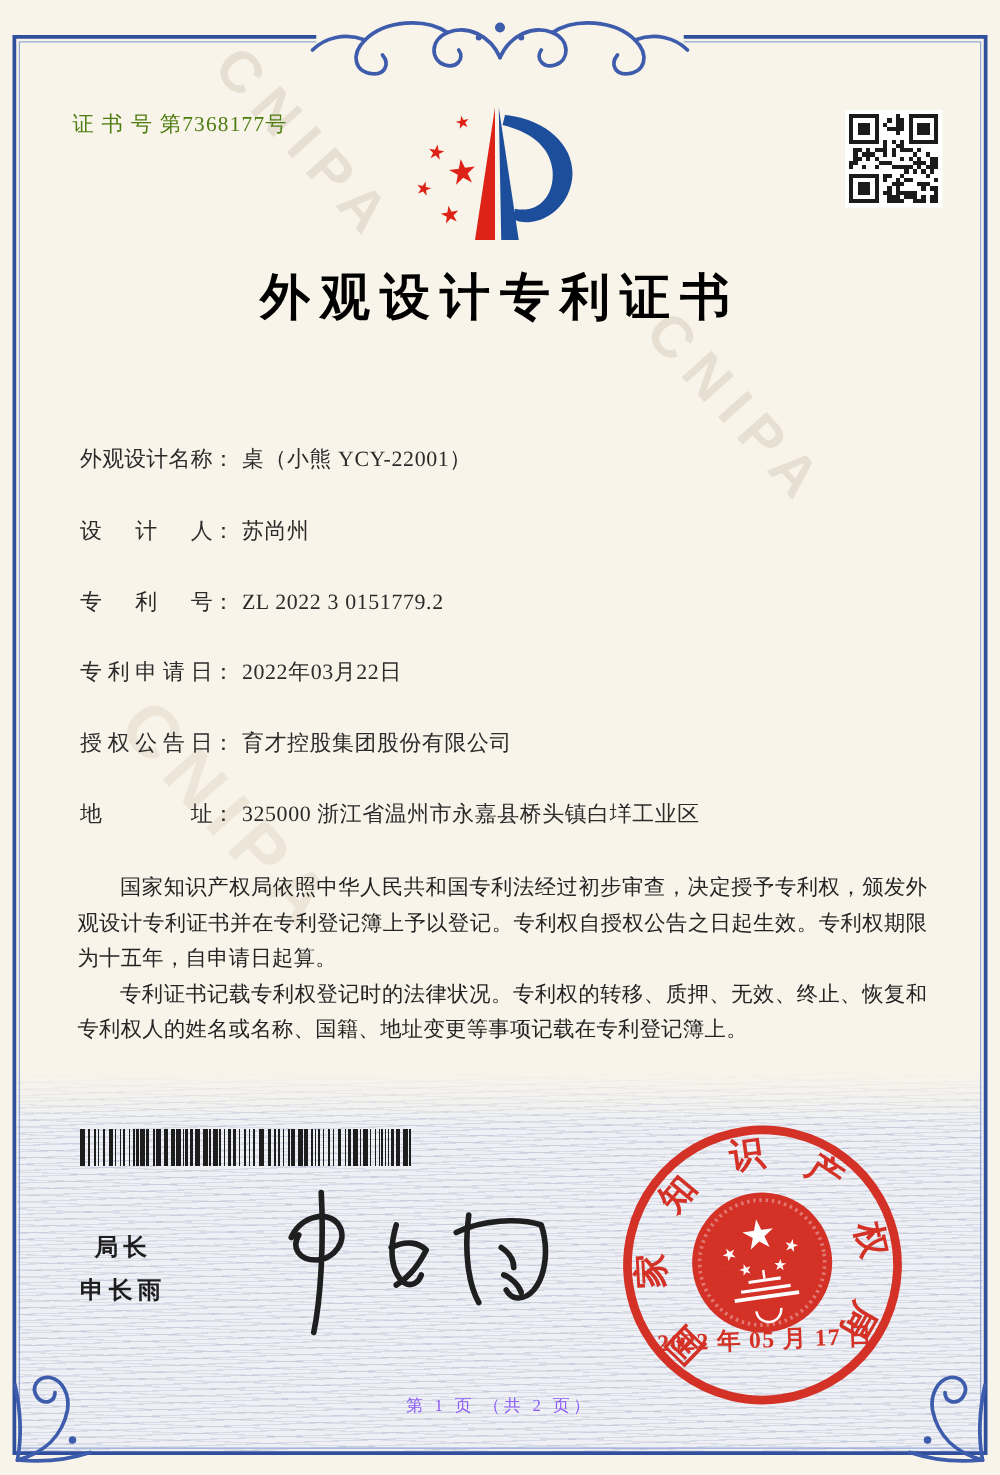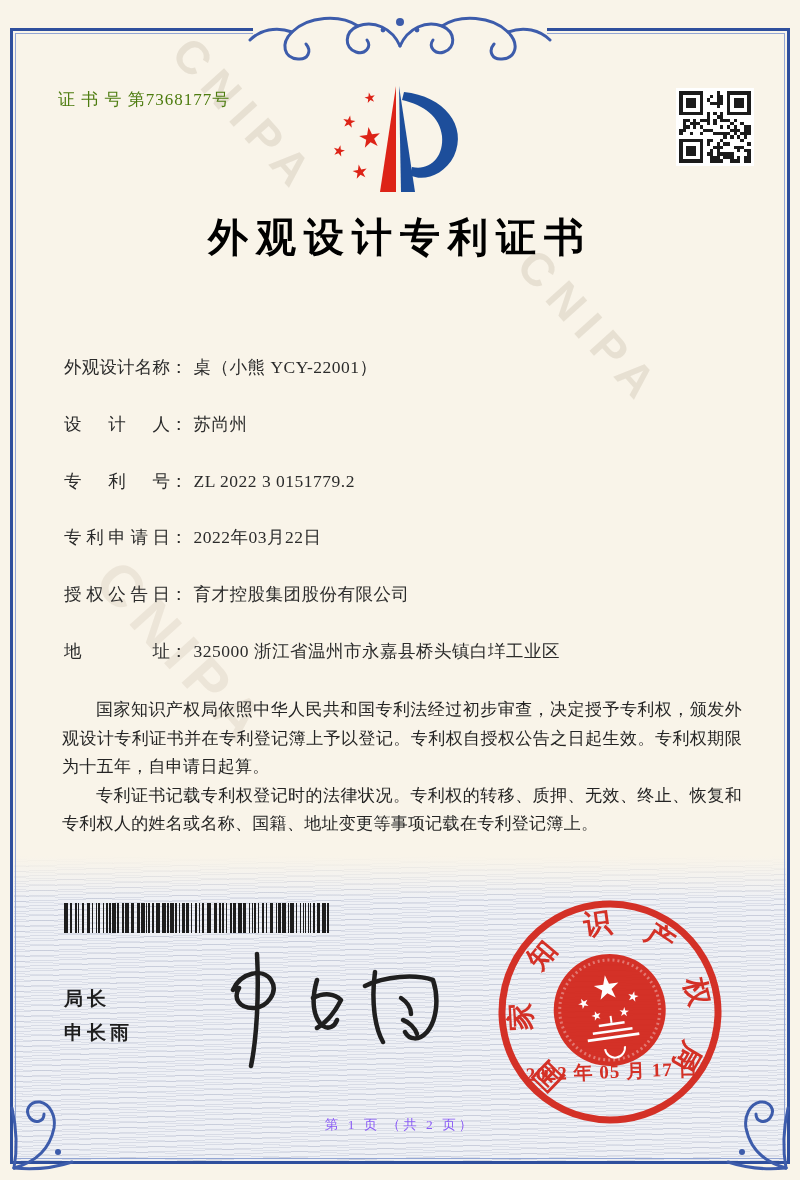--- a/index.html
+++ b/index.html
@@ -44,21 +44,21 @@
   .grant2{position:absolute;left:391px;top:0;}
 
   
   .body-text{position:absolute;left:62px;right:58px;top:696px;z-index:3;
              font-size:17px;line-height:28.5px;text-align:justify;color:#242424;letter-spacing:.3px;}
   .body-text p{margin:0;text-indent:2em;}
 
   
   .barcode{left:64px;top:903px;width:272px;height:30px;z-index:3;}
   .issuer{left:64px;top:982px;z-index:3;font-family:"Liberation Sans","DejaVu Sans",sans-serif;
-          font-size:19px;font-weight:700;color:#1e1e1e;letter-spacing:4px;line-height:34px;}
+          font-size:19px;font-weight:700;color:#1e1e1e;letter-spacing:4px;line-height:34px;text-align:center;}
   .signature{left:205px;top:942px;width:250px;height:132px;z-index:3;}
   .seal{left:490px;top:892px;width:240px;height:240px;z-index:4;opacity:.95;}
   .footer{left:0;right:0;top:1116px;text-align:center;font-size:13.5px;letter-spacing:3px;
           color:#8b5cf6;z-index:3;}
 
   .orn-top{left:50%;top:4px;transform:translateX(-50%);width:330px;height:78px;z-index:3;}
   .orn-bl{left:6px;top:1092px;width:82px;height:82px;z-index:3;}
   .orn-br{right:6px;top:1092px;width:82px;height:82px;z-index:3;}
 </style>
 </head>

